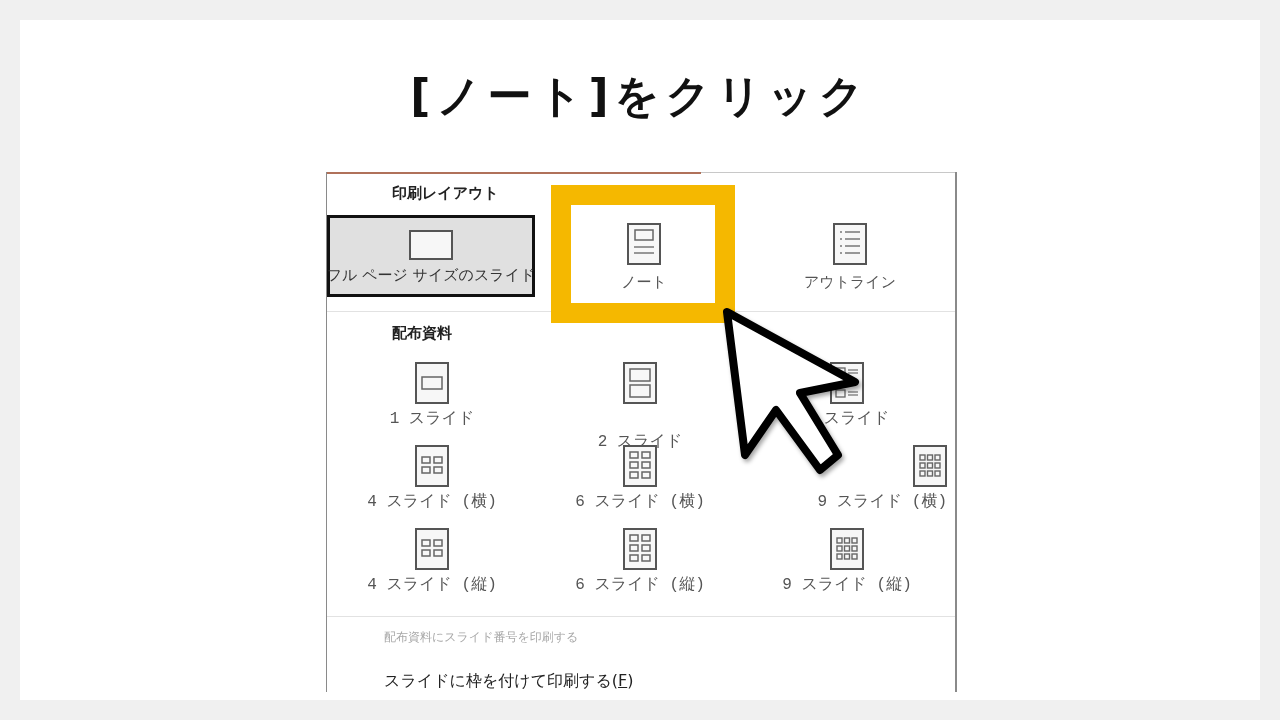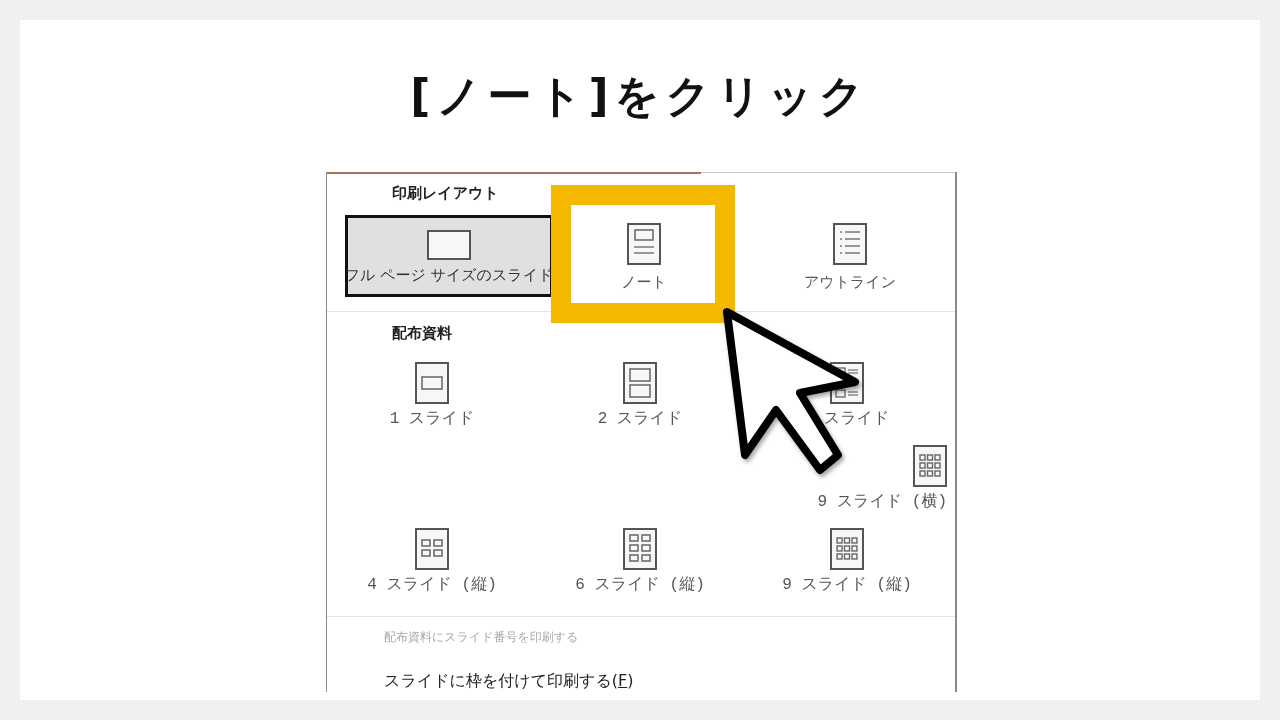--- a/index.html
+++ b/index.html
@@ -68,21 +68,21 @@
 <div class="card"></div>
 
 <div class="title">[ノート]をクリック</div>
 
 <div class="panel">
   <div class="panel-top-accent"></div>
   <div class="panel-top-gray"></div>
 
   <div class="section-title" style="top:12px;">印刷レイアウト</div>
 
-  <div class="tile selected" style="left:18px; top:43px; width:208px; height:82px; padding-top:12px;">
+  <div class="tile selected" style="left:0; top:43px; width:208px; height:82px; padding-top:12px;">
     <span>
       <svg width="44" height="30" viewBox="0 0 44 30">
           <rect x="1" y="1" width="42" height="28" fill="#f7f7f7" stroke="#555" stroke-width="2"></rect>
         </svg>
     </span>
     <span class="tile-label" style="margin-top:6px;">フル ページ サイズのスライド</span>
   </div>
 
   <div class="tile" style="left:245px; top:33px; width:144px; height:97px; padding-top:18px;">
     <span>
@@ -121,21 +121,21 @@
 
   <div class="ho-tile" style="left:5px; top:190px;">
     <span>
       <svg width="34" height="42" viewBox="0 0 34 42">
           <rect x="1" y="1" width="32" height="40" fill="#f7f7f7" stroke="#555" stroke-width="2"></rect>
           <rect x="7" y="15" width="20" height="12" fill="none" stroke="#666" stroke-width="1.5"></rect>
         </svg>
     </span>
     <span class="tile-label">1 スライド</span>
   </div>
-  <div class="ho-tile" style="left:213px; top:190px;">
+  <div class="ho-tile" style="left:213px; top:190px;gap:23px;">
     <span>
       <svg width="34" height="42" viewBox="0 0 34 42">
           <rect x="1" y="1" width="32" height="40" fill="#f7f7f7" stroke="#555" stroke-width="2"></rect>
           <rect x="7" y="7" width="20" height="12" fill="none" stroke="#666" stroke-width="1.5"></rect>
           <rect x="7" y="23" width="20" height="12" fill="none" stroke="#666" stroke-width="1.5"></rect>
         </svg>
     </span>
     <span class="tile-label">2 スライド</span>
   </div>
   <div class="ho-tile" style="left:420px; top:190px;">
@@ -153,20 +153,50 @@
             <line x1="18" y1="19" x2="28" y2="19"></line>
             <line x1="18" y1="22" x2="28" y2="22"></line>
             <line x1="18" y1="30" x2="28" y2="30"></line>
             <line x1="18" y1="33" x2="28" y2="33"></line>
           </g>
         </svg>
     </span>
     <span class="tile-label">3 スライド</span>
   </div>
 
+  <div class="ho-tile" style="left:5px; top:273px;">
+    <span>
+      <svg width="34" height="42" viewBox="0 0 34 42">
+          <rect x="1" y="1" width="32" height="40" fill="#f7f7f7" stroke="#555" stroke-width="2"></rect>
+          <g fill="none" stroke="#666" stroke-width="1.5">
+            <rect x="7" y="12" width="8" height="6"></rect>
+            <rect x="19" y="12" width="8" height="6"></rect>
+            <rect x="7" y="22" width="8" height="6"></rect>
+            <rect x="19" y="22" width="8" height="6"></rect>
+          </g>
+        </svg>
+    </span>
+    <span class="tile-label">4 スライド (横)</span>
+  </div>
+  <div class="ho-tile" style="left:213px; top:273px;">
+    <span>
+      <svg width="34" height="42" viewBox="0 0 34 42">
+          <rect x="1" y="1" width="32" height="40" fill="#f7f7f7" stroke="#555" stroke-width="2"></rect>
+          <g fill="none" stroke="#666" stroke-width="1.5">
+            <rect x="7" y="7" width="8" height="6"></rect>
+            <rect x="19" y="7" width="8" height="6"></rect>
+            <rect x="7" y="17" width="8" height="6"></rect>
+            <rect x="19" y="17" width="8" height="6"></rect>
+            <rect x="7" y="27" width="8" height="6"></rect>
+            <rect x="19" y="27" width="8" height="6"></rect>
+          </g>
+        </svg>
+    </span>
+    <span class="tile-label">6 スライド (横)</span>
+  </div>
   <div class="ho-tile" style="left:420px; top:273px;align-items:flex-end;">
     <span>
       <svg width="34" height="42" viewBox="0 0 34 42">
           <rect x="1" y="1" width="32" height="40" fill="#f7f7f7" stroke="#555" stroke-width="2"></rect>
           <g fill="none" stroke="#666" stroke-width="1.4">
             <rect x="7" y="10" width="5" height="5"></rect>
             <rect x="14.5" y="10" width="5" height="5"></rect>
             <rect x="22" y="10" width="5" height="5"></rect>
             <rect x="7" y="18" width="5" height="5"></rect>
             <rect x="14.5" y="18" width="5" height="5"></rect>

